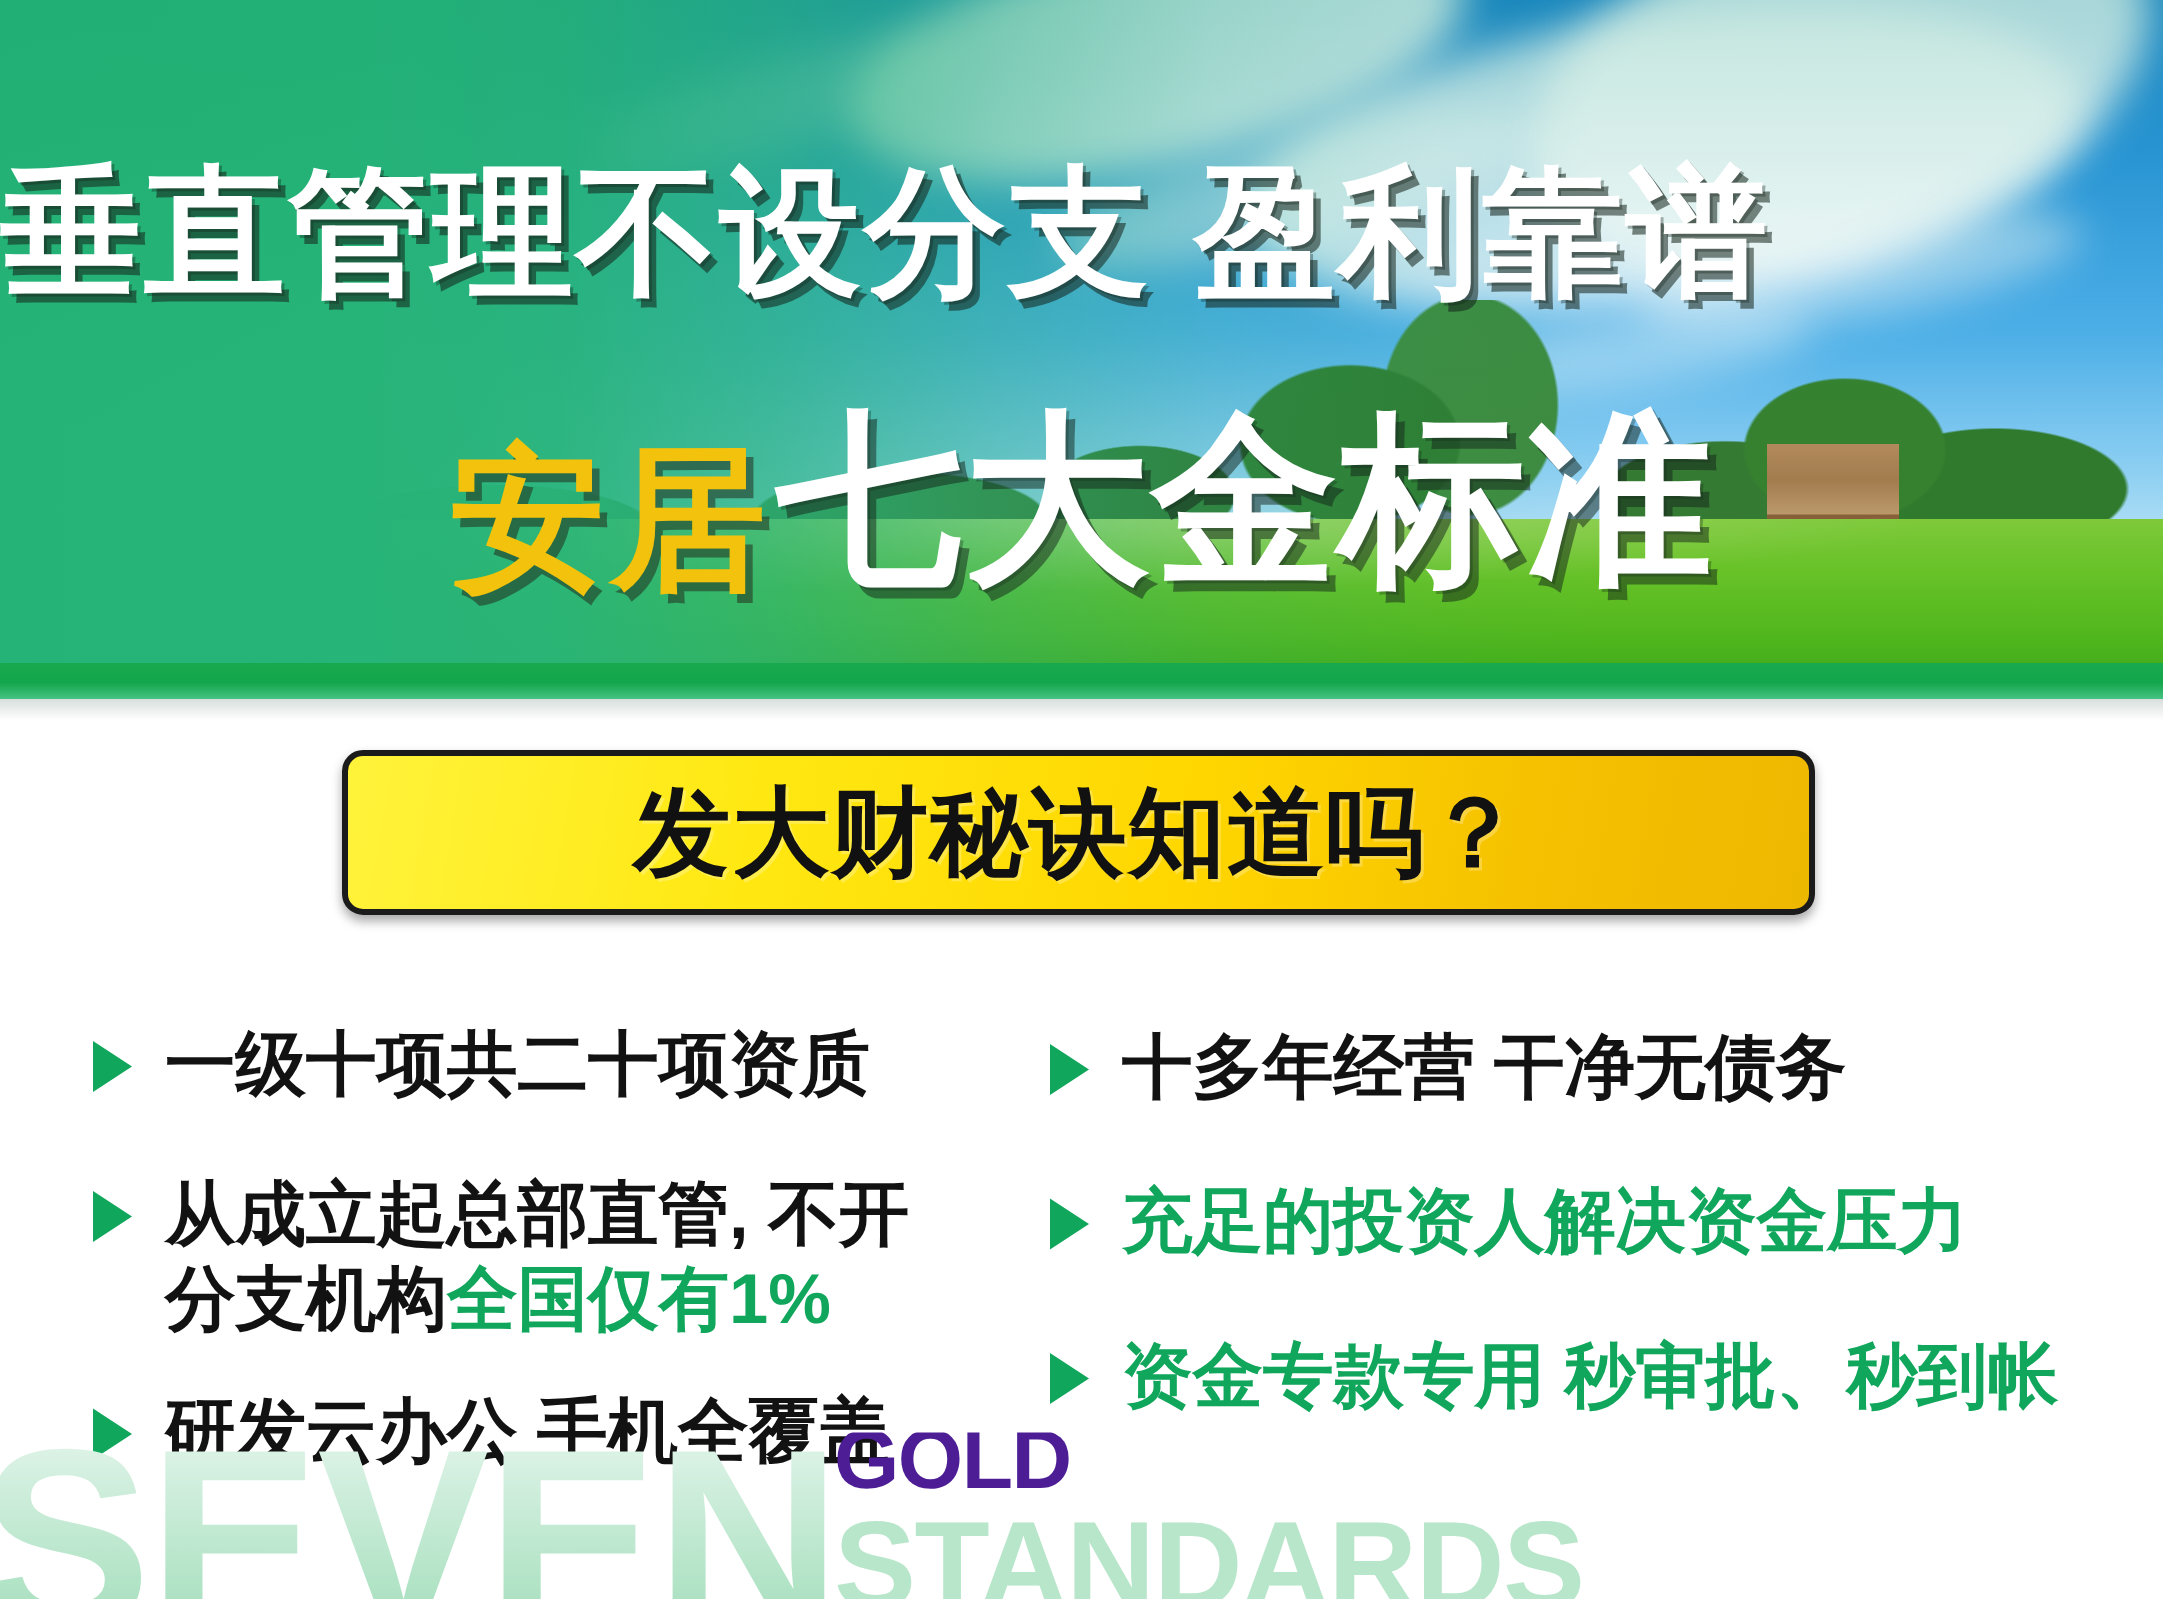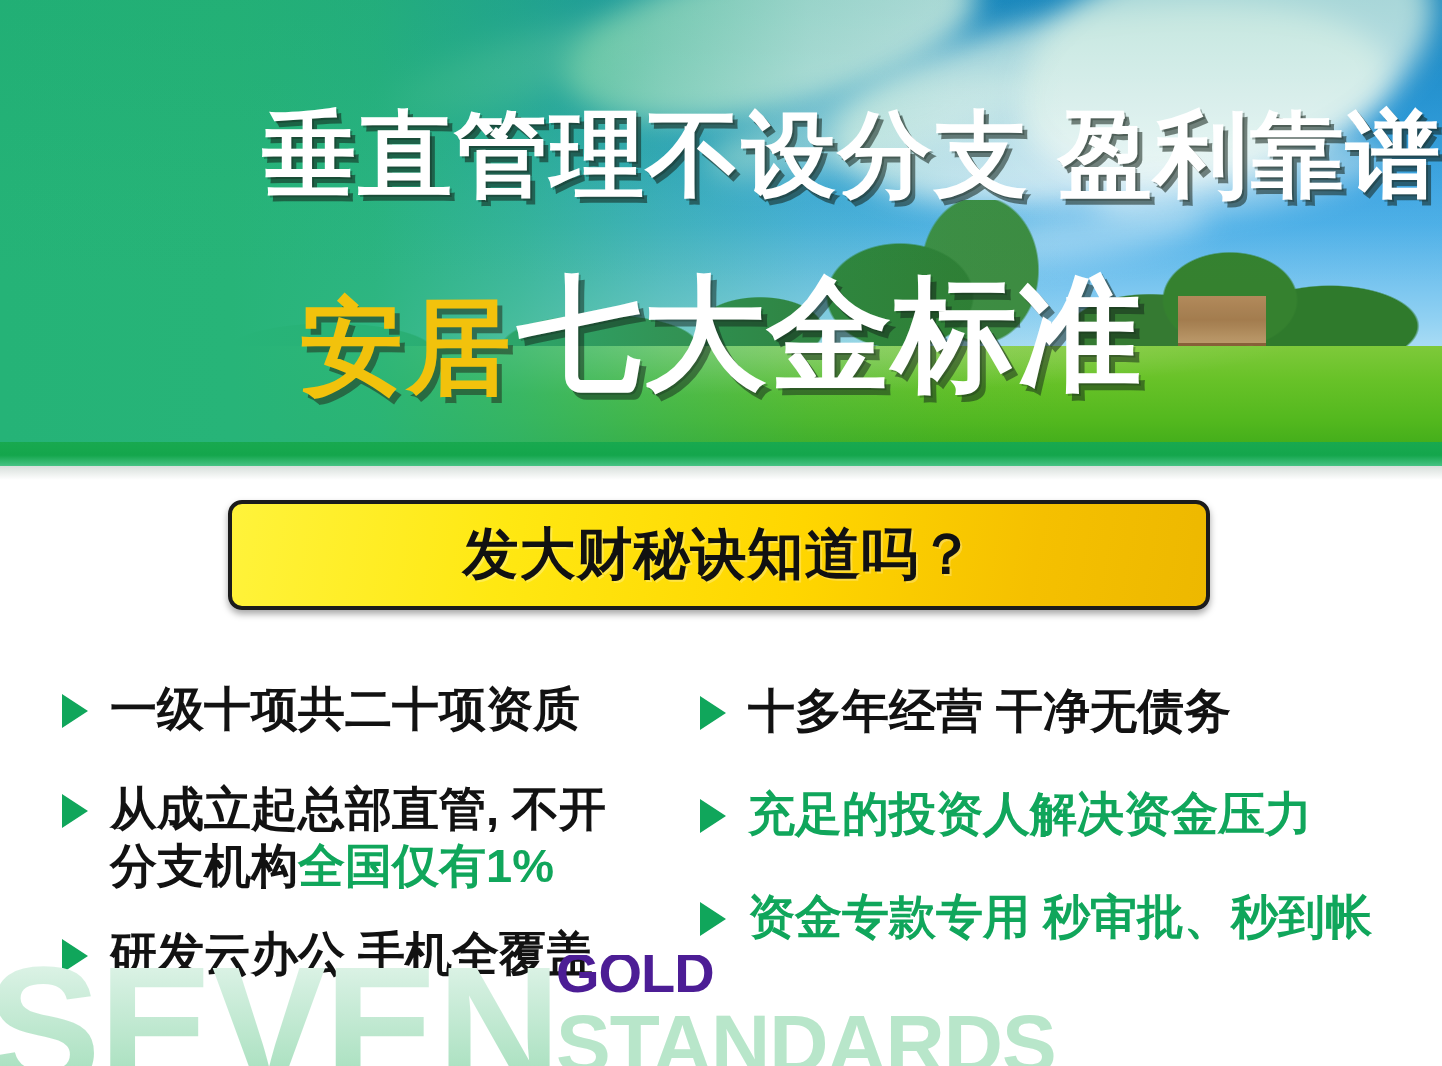--- a/index.html
+++ b/index.html
@@ -80,21 +80,21 @@
   .hero-foot{
     position:absolute;left:0;right:0;bottom:0;height:24px;
     background:linear-gradient(to bottom,#18a94f 0%,#14a64c 55%,#46c384 100%);
   }
   .hero-shadow{
     position:absolute;left:0;top:466px;width:1442px;height:14px;
     background:linear-gradient(to bottom,rgba(150,170,160,0.38),rgba(150,170,160,0));
   }
 
   .hero-title{
-    position:absolute;left:0;right:0;top:108px;text-align:right;
+    position:absolute;left:0;right:0;top:108px;text-align:left;
     font-family:"Liberation Sans","DejaVu Sans",sans-serif;
     font-weight:bold;
     font-size:94px;line-height:1.0;
     color:#ffffff;
     letter-spacing:2px;
     text-shadow:5px 6px 0 rgba(20,35,25,.55), 2px 2px 0 rgba(20,35,25,.35);
     white-space:nowrap;
   }
   .hero-sub{
     position:absolute;left:0;right:0;top:272px;text-align:center;
@@ -126,21 +126,21 @@
     box-sizing:border-box;
     border:4px solid #1b1b1b;
     border-radius:14px;
     background:linear-gradient(100deg,#FFF33B 0%,#FFE812 28%,#FFD600 58%,#F5C000 82%,#EDB800 100%);
     box-shadow:0 4px 7px rgba(0,0,0,.35);
     display:flex;align-items:center;justify-content:center;
   }
   .banner-text{
     font-family:"Liberation Sans","DejaVu Sans",sans-serif;
     font-weight:bold;
-    font-size:56px;
+    font-size:65px;
     color:#111111;
     letter-spacing:1px;
     white-space:nowrap;
     text-shadow:2px 2px 0 rgba(255,255,255,.25);
   }
 
   
   .features{position:absolute;left:0;top:660px;width:1140px;height:330px;}
   .col{position:absolute;top:0;}
   .col-left{left:62px;width:640px;}

